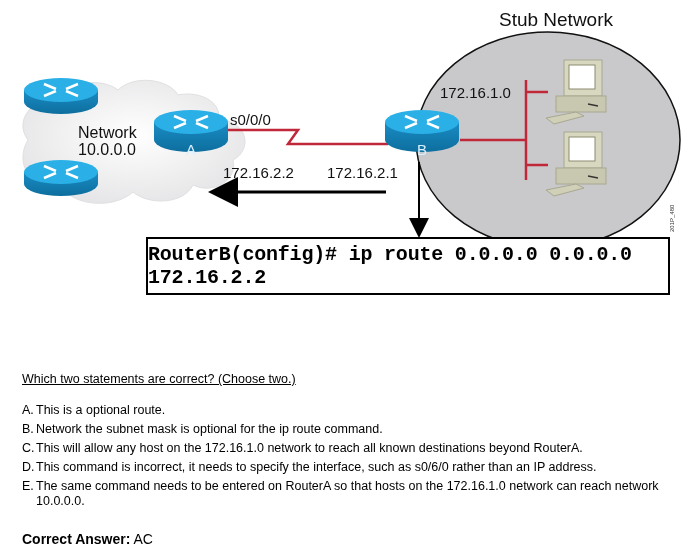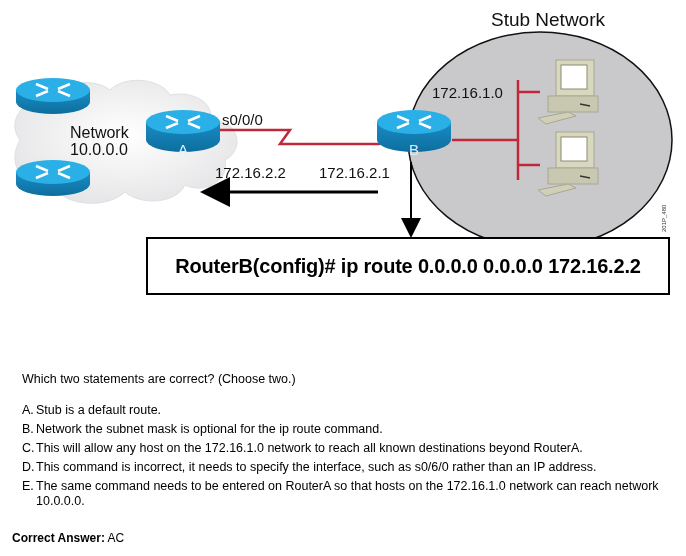--- a/index.html
+++ b/index.html
@@ -1,30 +1,30 @@
 <!DOCTYPE html>
 <html><head>
 <meta charset="utf-8">
 <style>
   html, body { margin: 0; padding: 0; background: #ffffff; }
   body { width: 686px; height: 556px; position: relative; overflow: hidden;
          font-family: "Liberation Sans", sans-serif; color: #000; }
-  #figure { position: absolute; left: 0; top: 0; width: 546px; height: 300px; }
+  #figure { position: absolute; left: 8px; top: 0; width: 546px; height: 300px; }
   .diagram-text { font-family: "Liberation Sans", sans-serif; fill: #111; }
   #cmd-box { position: absolute; left: 146px; top: 237px; width: 524px; height: 58px;
              border: 2px solid #000; box-sizing: border-box; background: #fff;
              display: flex; align-items: center; justify-content: center; }
-  #cmd-text { font-family: Liberation Sans, sans-serif; font-weight: bold; font-size: 20px;
+  #cmd-text { font-family: Liberation Mono, monospace; font-weight: bold; font-size: 20px;
               letter-spacing: -0.2px; color: #000; }
-  #question { position: absolute; left: 22px; top: 372px; font-size: 12.5px; }
+  #question { position: absolute; left: 22px; top: 372px; font-size: 12.5px; text-decoration: underline; }
   #options { position: absolute; left: 22px; top: 403px; width: 650px; margin: 0; padding: 0; list-style: none; }
   #options li { font-size: 12.5px; line-height: 15px; margin-bottom: 4px; display: flex; }
   #options li .letter { width: 14px; flex: none; }
   #options li .otext { flex: 1; }
-  #answer { position: absolute; left: 12px; top: 531px; font-size: 12px; }
+  #answer { position: absolute; left: 22px; top: 531px; font-size: 14px; }
   #answer b { font-weight: bold; }
 </style>
 </head>
 <body>
 
 <div id="figure">
   <svg width="686" height="300" viewBox="0 0 686 300" xmlns="http://www.w3.org/2000/svg">
     <defs>
       <linearGradient id="routerSide" x1="0" x2="0" y1="0" y2="1">
         <stop offset="0" stop-color="#1a8cc4"></stop>
@@ -108,21 +108,21 @@
 
 <div id="cmd-box">
   <span id="cmd-text">RouterB(config)# ip route 0.0.0.0 0.0.0.0 172.16.2.2</span>
 </div>
 
 <div id="question">Which two statements are correct? (Choose two.)</div>
 
 <ul id="options">
   <li>
       <span class="letter">A.</span>
-      <span class="otext">Stub is a default route.</span>
+      <span class="otext">This is a optional route.</span>
     </li>
   <li>
       <span class="letter">B.</span>
       <span class="otext">Network the subnet mask is optional for the ip route command.</span>
     </li>
   <li>
       <span class="letter">C.</span>
       <span class="otext">This will allow any host on the 172.16.1.0 network to reach all known destinations beyond RouterA.</span>
     </li>
   <li>

